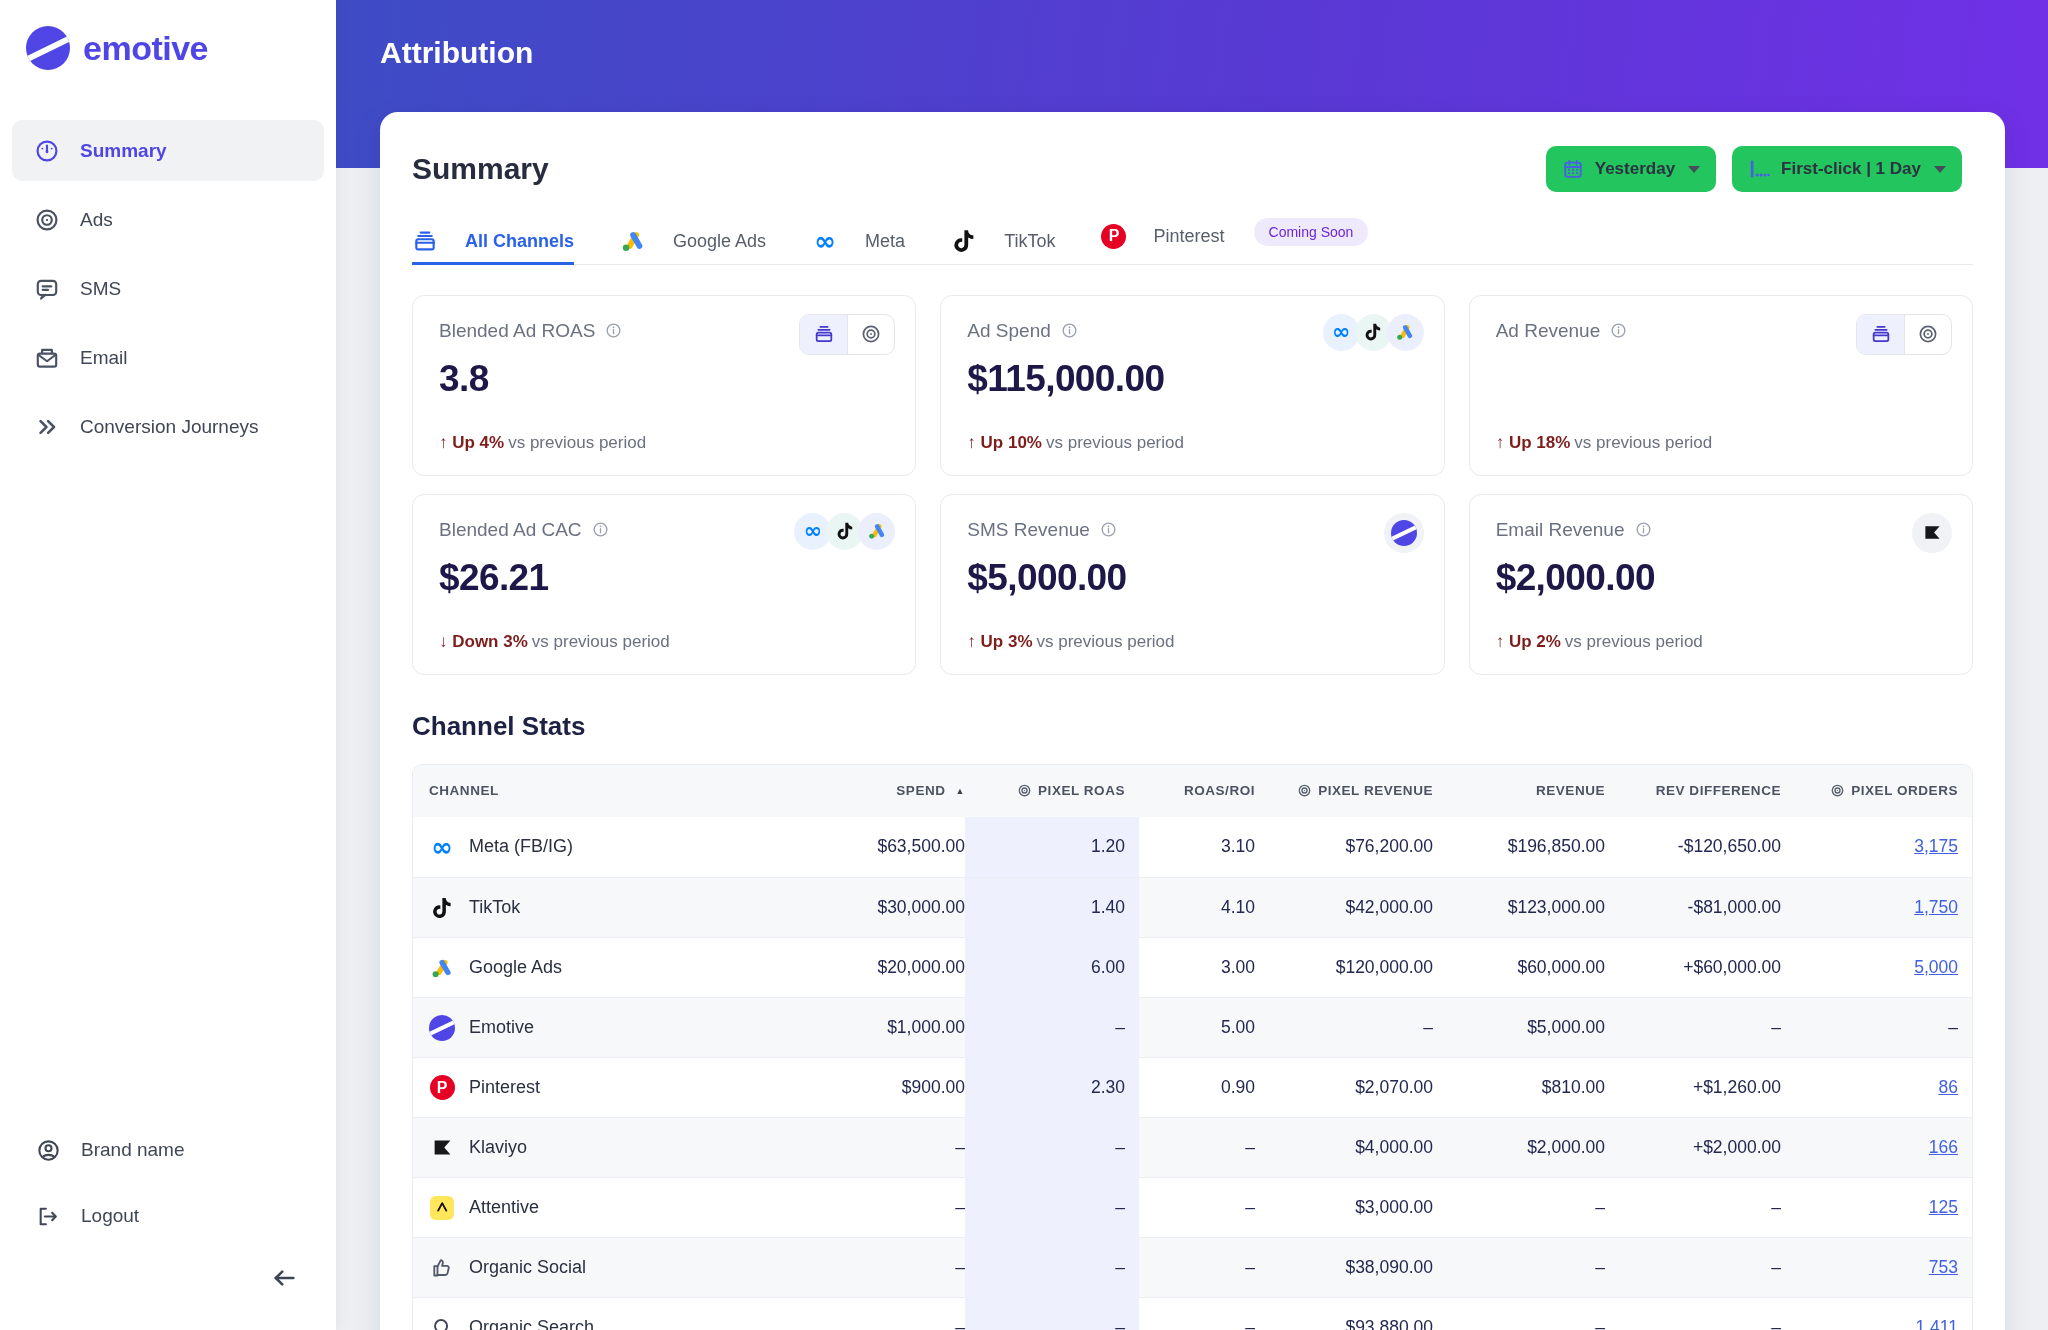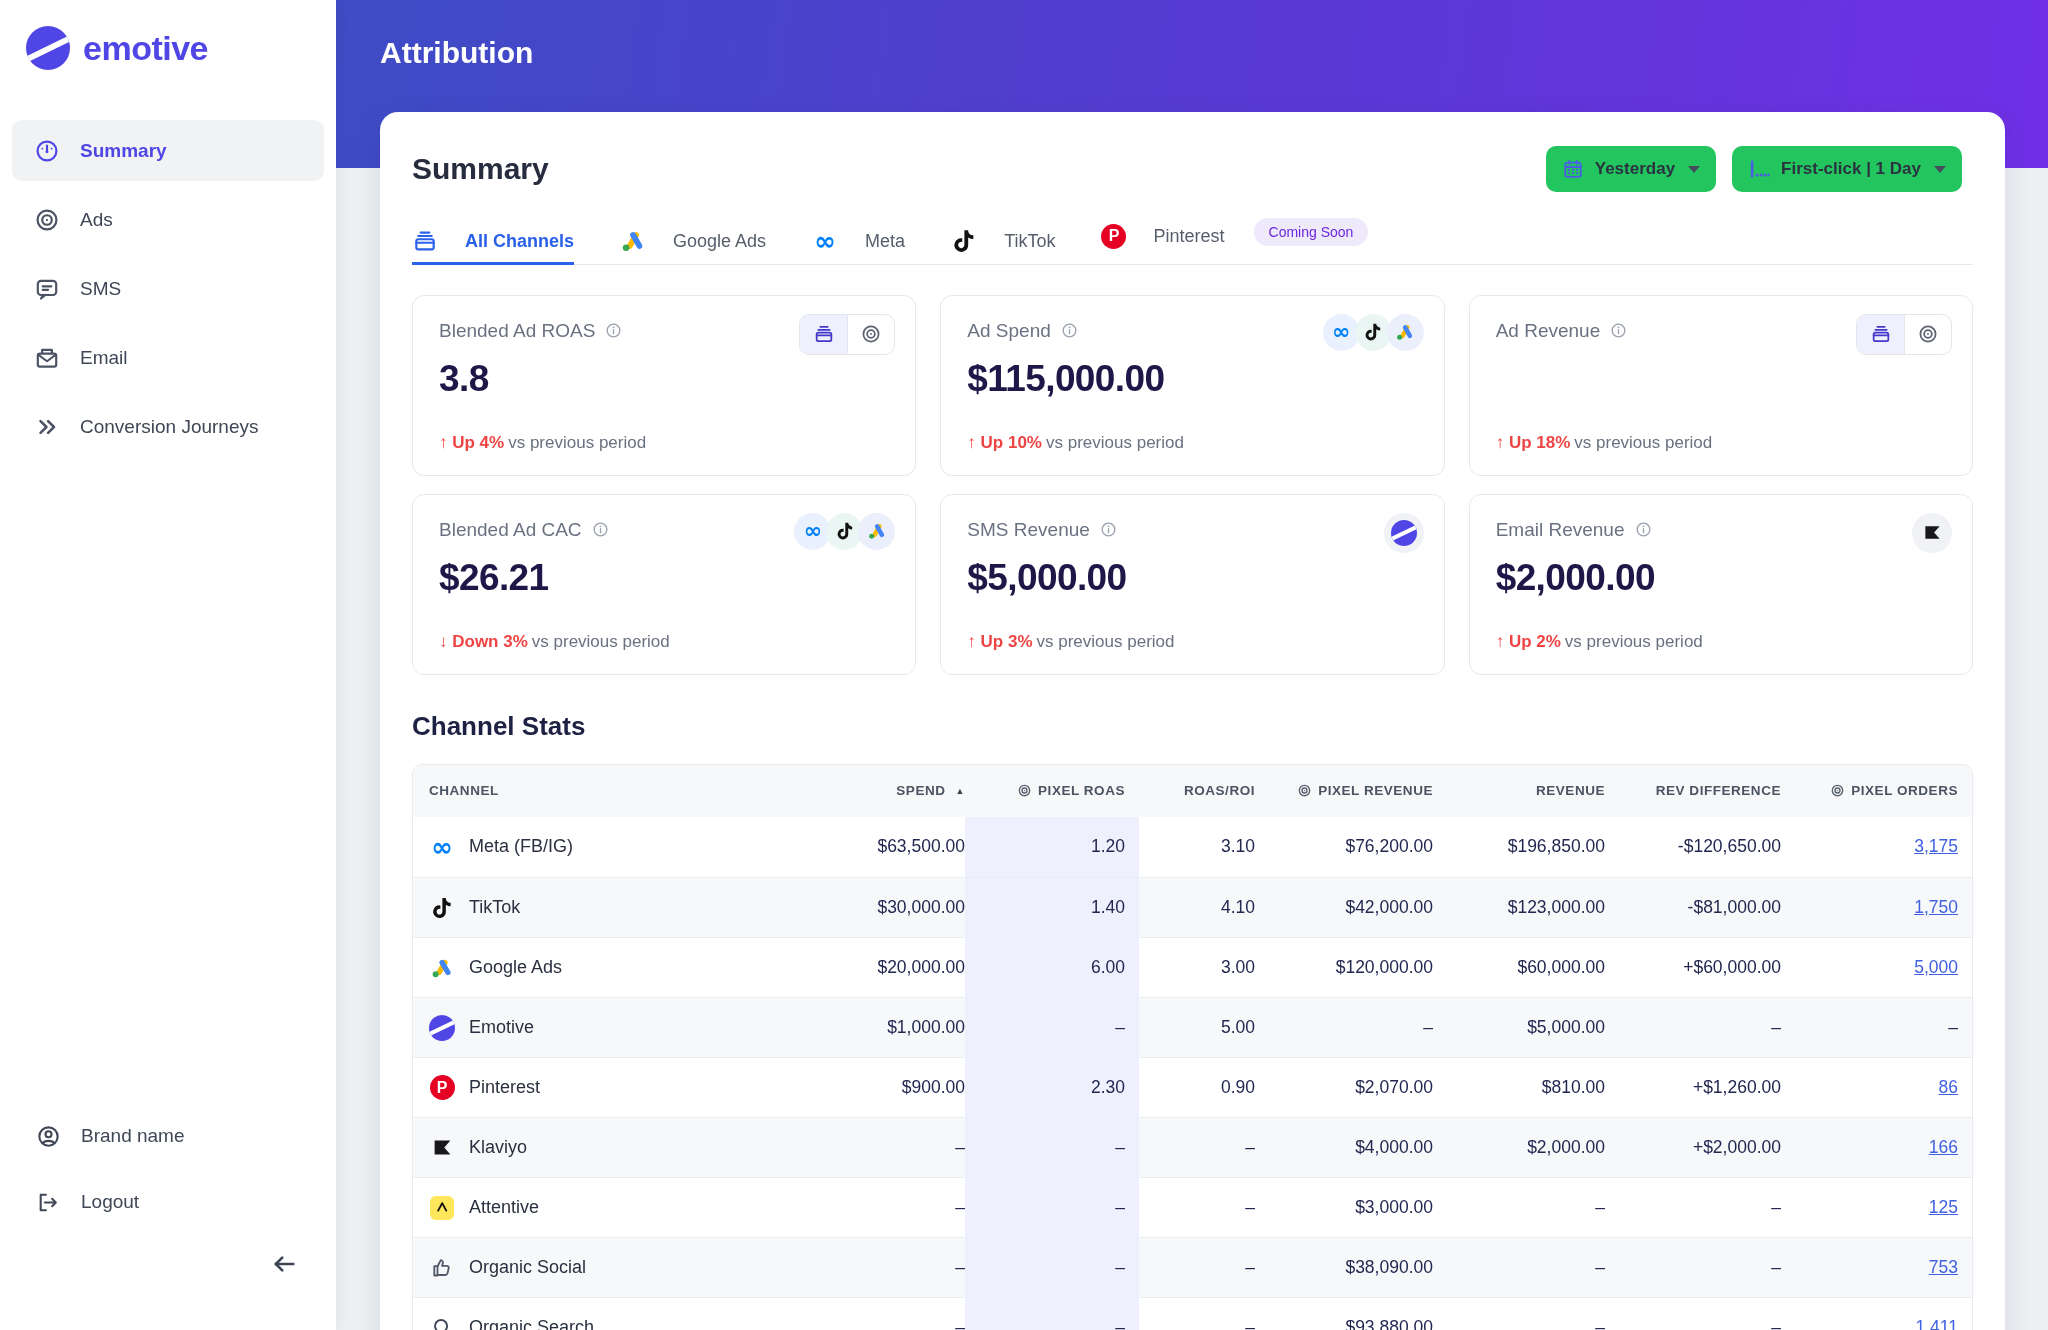--- a/index.html
+++ b/index.html
@@ -12,21 +12,21 @@
   .emotive-mark { width:44px; height:44px; border-radius:50%; background:#4f46e5; position:relative; overflow:hidden; flex:0 0 auto; }
   .emotive-mark::after { content:""; position:absolute; left:-6px; right:-6px; top:46%; height:6px; background:#fff; transform:rotate(-26deg); }
   .emotive-mark.sm { width:26px; height:26px; }
   .emotive-mark.sm::after { height:4px; }
   .logo-text { font-size:34px; font-weight:700; color:#4f46e5; letter-spacing:-0.5px; }
   .nav { margin-top:50px; display:flex; flex-direction:column; gap:8px; padding:0 12px; }
   .nav-item { display:flex; align-items:center; gap:20px; height:61px; padding:0 22px; border-radius:10px; font-size:19px; font-weight:500; color:#3f4756; cursor:pointer; }
   .nav-item svg { width:26px; height:26px; stroke:#4a5263; }
   .nav-item.active { background:#f1f2f4; color:#4f46e5; font-weight:700; }
   .nav-item.active svg { stroke:#4f46e5; }
-  .side-footer { position:absolute; left:0; right:0; bottom:18px; padding:0 24px 34px 24px; }
+  .side-footer { position:absolute; left:0; right:0; bottom:4px; padding:0 24px 34px 24px; }
   .foot-item { display:flex; align-items:center; gap:20px; height:40px; padding:0 12px; font-size:19px; color:#3f4756; cursor:pointer; }
   .foot-item svg { width:25px; height:25px; stroke:#3f4756; }
   .foot-item + .foot-item { margin-top:26px; }
   .collapse-row { display:flex; justify-content:flex-end; padding:14px 14px 0 0; margin-top:14px; }
   .collapse-row svg { width:28px; height:28px; stroke:#3d4454; cursor:pointer; }
 
   
   .main { position:absolute; left:336px; top:0; width:1712px; height:1330px; }
   .banner { position:absolute; top:0; left:0; width:100%; height:168px; background:linear-gradient(97deg,#3e4cc5 0%,#5839d3 55%,#7030e6 100%); z-index:1; }
   .banner-title { position:absolute; top:36px; left:44px; font-size:30px; font-weight:700; color:#fff; z-index:2; }
@@ -45,21 +45,21 @@
   .tab.active { color:#2961e9; font-weight:700; border-bottom-color:#2961e9; }
   .tab .t-icon { width:26px; height:26px; display:flex; align-items:center; justify-content:center; }
   .badge-soon { background:#efe9fc; color:#6d28d9; font-size:14px; font-weight:500; border-radius:999px; padding:6px 15px; margin-left:2px; margin-bottom:8px; }
 
   
   .cards-grid { display:grid; grid-template-columns:repeat(3,1fr); gap:18px 24px; margin-top:30px;border-radius:22px; }
   .stat-card { position:relative; border:1px solid #e7e9ee; border-radius:12px; height:181px; padding:24px 26px; }
   .stat-label { display:flex; align-items:center; gap:9px; font-size:19px; color:#6a7180; }
   .stat-value { margin-top:16px; font-size:37px; font-weight:700; color:#1d1848; letter-spacing:-0.6px; }
   .stat-delta { position:absolute; left:26px; bottom:22px; font-size:17px; color:#6a7180; }
-  .stat-delta b { color:#ef4444; font-weight:700; margin-right:4px; }
+  .stat-delta b { color:#7f1d1d; font-weight:700; margin-right:4px; }
   .stat-badges { position:absolute; top:18px; right:20px; display:flex; align-items:center; }
   .toggle { display:flex; border:1px solid #e3e6ea; border-radius:10px; overflow:hidden; background:#fff; }
   .toggle-btn { width:47px; height:39px; display:flex; align-items:center; justify-content:center; color:#5b6270; cursor:pointer; }
   .toggle-btn.active { background:#eef0fd; color:#4338ca; }
   .toggle-btn + .toggle-btn { border-left:1px solid #e3e6ea; }
   .toggle-btn svg { width:22px; height:22px; stroke:currentColor; }
   .pcircle { width:37px; height:37px; border-radius:50%; display:flex; align-items:center; justify-content:center; }
   .pcircle + .pcircle { margin-left:-5px; }
   .pc-meta { background:#e8f1fd; } .pc-tiktok { background:#e9f6f3; } .pc-google { background:#ebeffc; } .pc-single { background:#f1f2f5; width:40px; height:40px; }
   .inf { color:#0080fb; font-weight:800; font-size:26px; line-height:1; font-family:"DejaVu Sans",sans-serif; }

